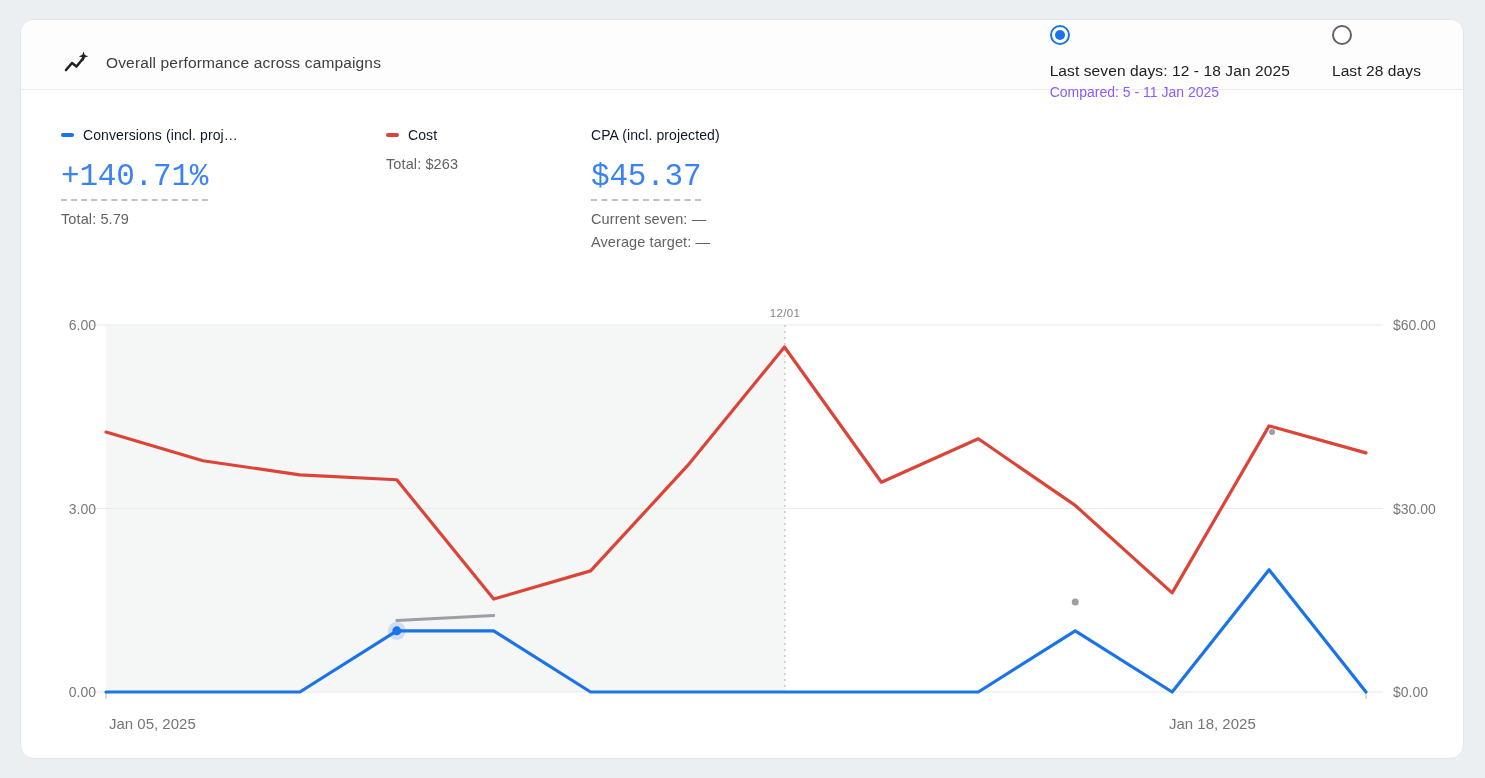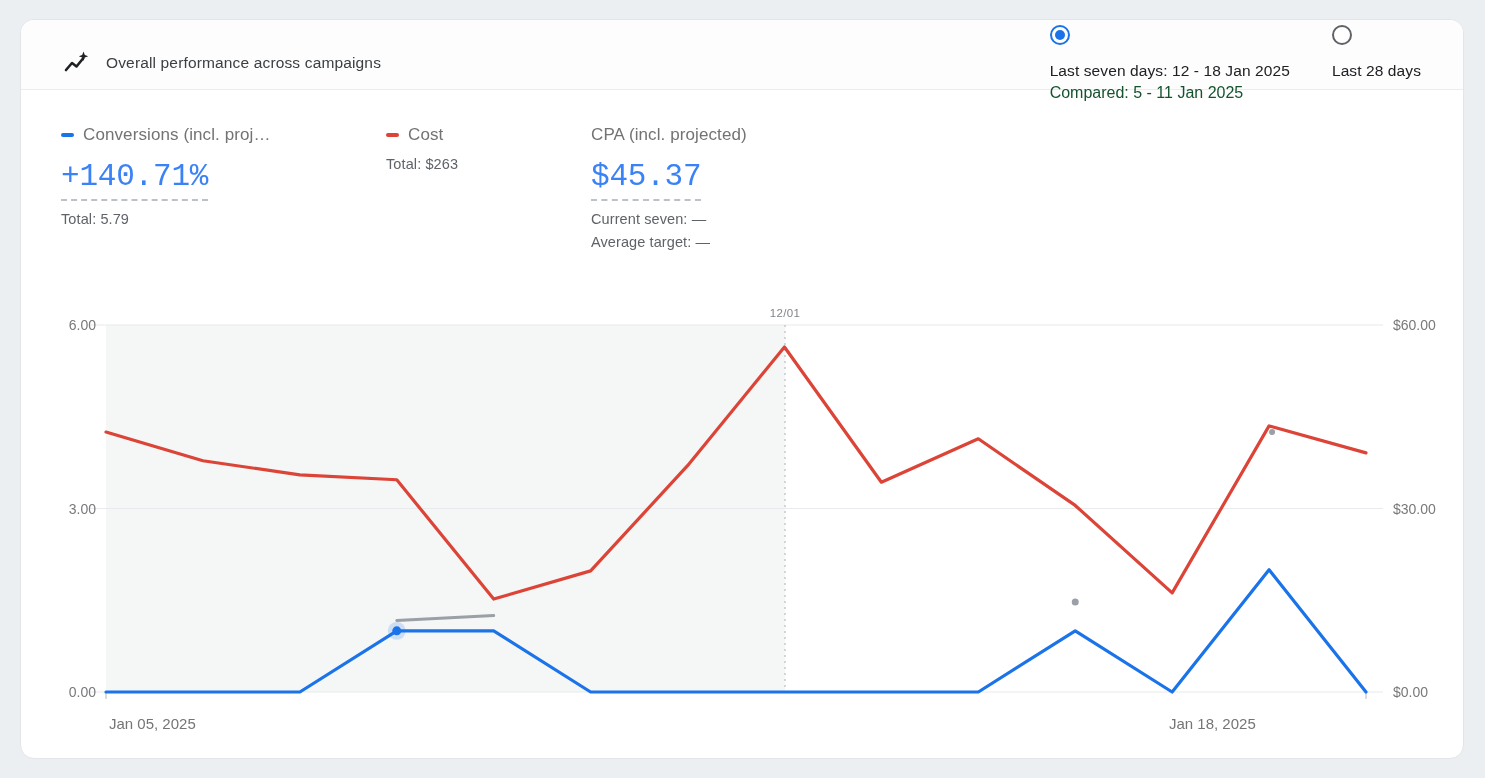--- a/index.html
+++ b/index.html
@@ -28,28 +28,28 @@
   .radio-circle {
     width:20px; height:20px; border-radius:50%; border:2px solid #5f6368;
     position:relative; flex:0 0 auto; margin-top:2px; background:#fff;
   }
   .radio-circle.sel { border-color:#1a73e8; }
   .radio-circle.sel::after {
     content:""; position:absolute; left:3px; top:3px; width:10px; height:10px;
     border-radius:50%; background:#1a73e8;
   }
   .radio-label { font-size:15.5px; color:#202124; line-height:22px; letter-spacing:.1px; }
-  .radio-sub { font-size:16px; color:#14532d; line-height:21px; }
+  .radio-sub { font-size:14px; color:#8b5cf6; line-height:21px; }
   
   .metrics { position:absolute; left:0; top:104px; width:100%; height:150px; }
   .metric { position:absolute; top:0; }
   .metric.m0 { left:40px; } .metric.m1 { left:365px; } .metric.m2 { left:570px; }
   .legend-row { display:flex; align-items:center; gap:9px; height:22px; }
   .legend-dash { width:13px; height:4px; border-radius:2px; flex:0 0 auto; }
-  .legend-name { font-size:17px; color:#737373; letter-spacing:.1px; }
+  .legend-name { font-size:14px; color:#0f172a; letter-spacing:.1px; }
   .metric-value {
     display:inline-block; margin-top:13px; font-size:31px; color:#3b82f6;
     letter-spacing:-.2px; padding-bottom:5px; border-bottom:1px solid transparent;font-family:Liberation Mono, monospace;
   }
   .metric-value.dashed-underline { border-bottom:2px dashed #bdc1c6; }
   .metric-details { margin-top:7px; }
   .metric-details div { font-size:14.5px; color:#5f6368; line-height:23px; letter-spacing:.1px; }
   
   .chart { position:absolute; left:0; top:0; width:1444px; height:740px; pointer-events:none; }
   .axis-lab { position:absolute; font-size:14px; color:#79797c; height:18px; line-height:18px; }

